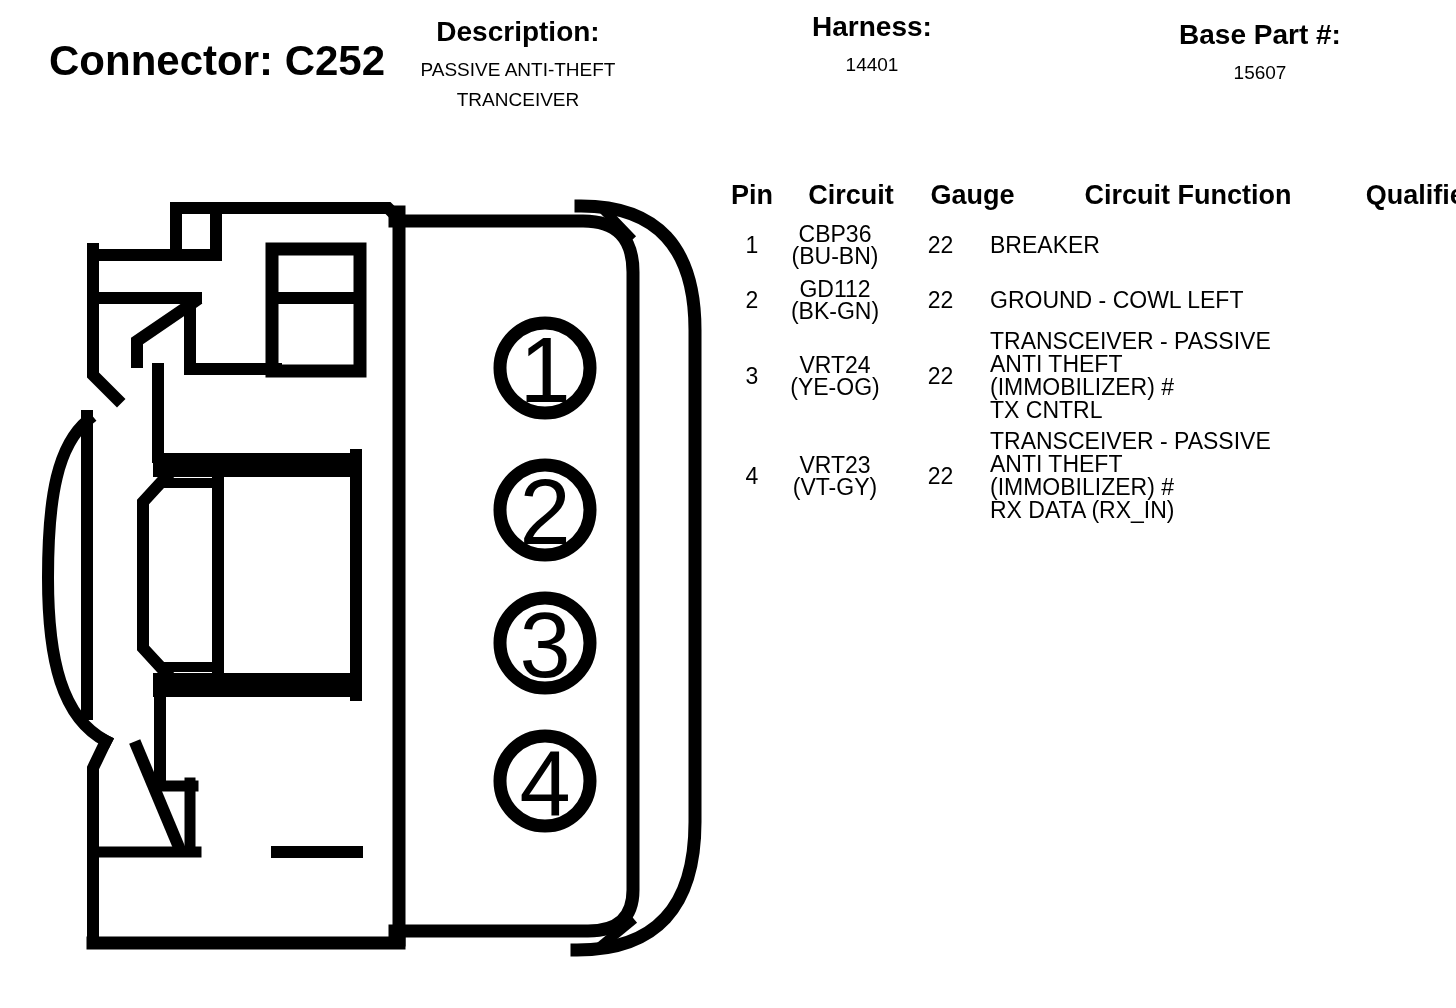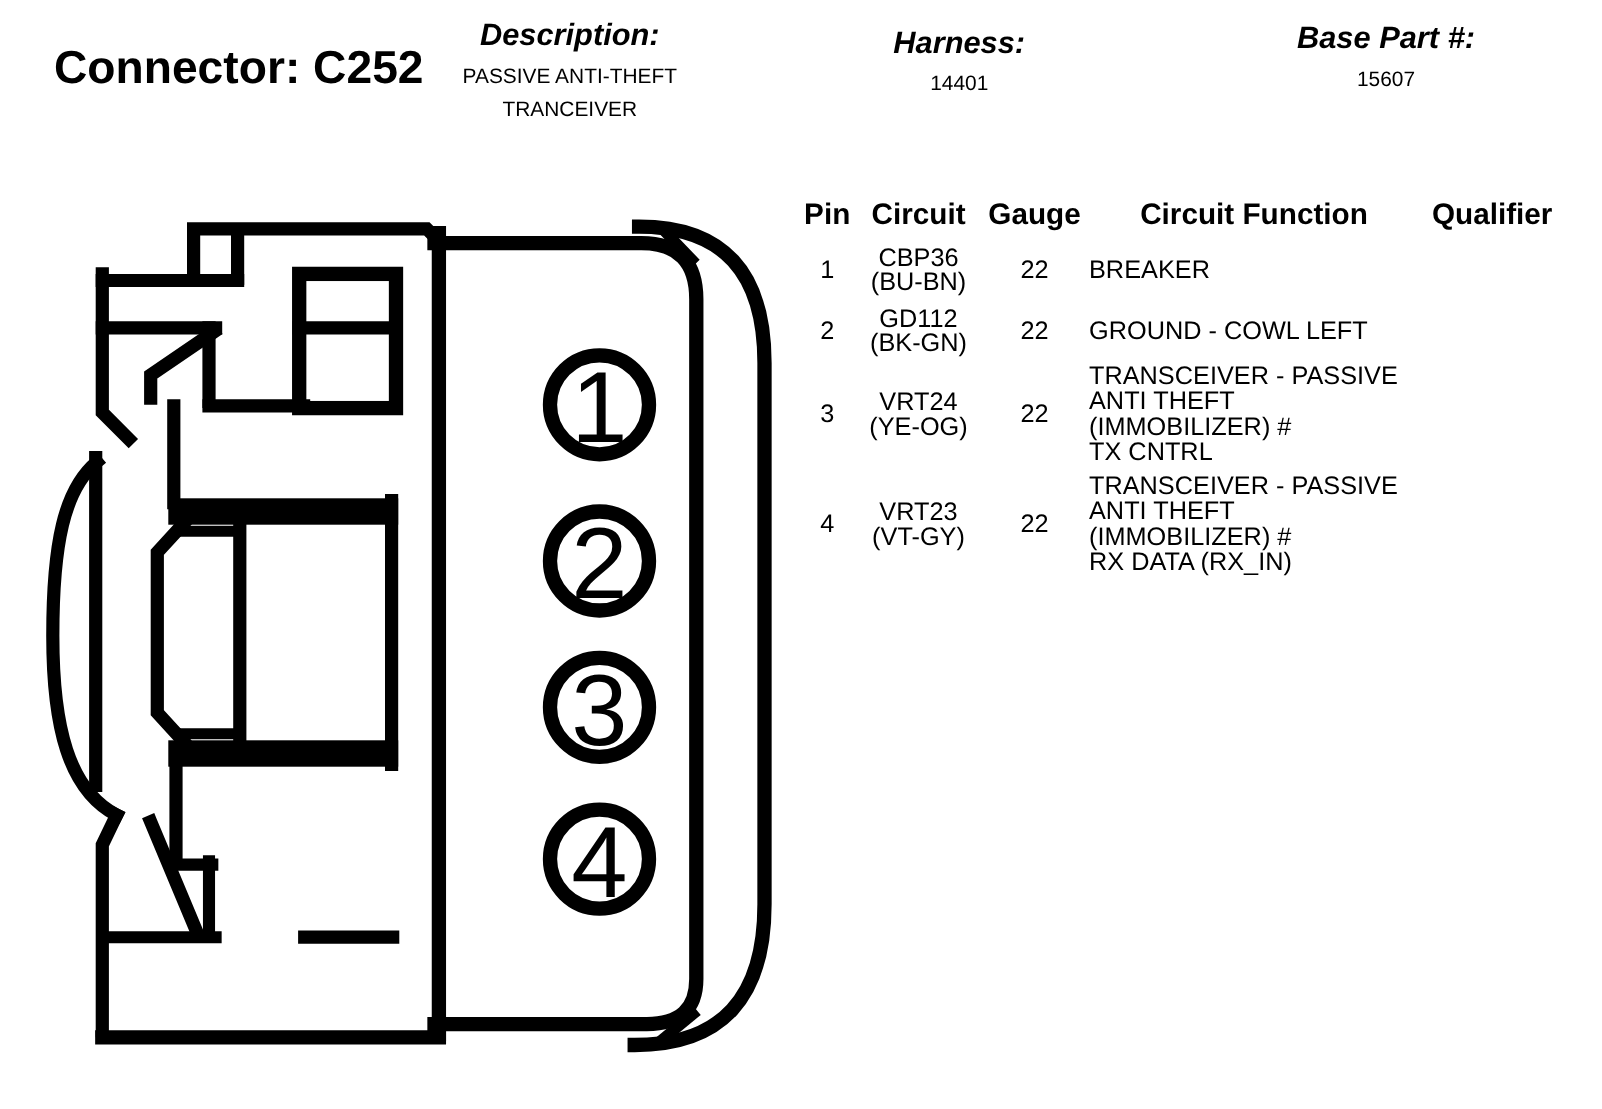--- a/index.html
+++ b/index.html
@@ -2,30 +2,30 @@
 <html><head>
 <meta charset="utf-8">
 <style>
   html,body{margin:0;padding:0;background:#fff;}
   #page{position:relative;width:1456px;height:1008px;background:#fff;overflow:hidden;
         font-family:"Liberation Sans",sans-serif;color:#000;}
   .abs{position:absolute;}
   
   .title{left:49px;top:40px;font-size:42px;font-weight:bold;line-height:42px;white-space:nowrap;}
   .hdr-block{text-align:center;transform:translateX(-50%);white-space:nowrap;}
-  .hdr-label{font-size:28px;font-weight:bold;line-height:30px;font-style:italic;}
+  .hdr-label{font-size:28px;font-weight:bold;line-height:30px;}
   .hdr-value{font-size:19px;line-height:30px;}
   #desc-block{left:518px;top:17px;}
-  #harness-block{left:872px;top:24px;}
+  #harness-block{left:872px;top:12px;}
   #basepart-block{left:1260px;top:20px;}
   .hdr-gap{height:8px;}
   
   #pin-table{left:725px;top:182px;width:698px;}
   .trow{display:grid;grid-template-columns:54px 112px 99px 300px 133px;align-items:center;}
-  .thead{font-size:27px;font-weight:bold;line-height:27px;}
+  .thead{font-size:27px;font-weight:bold;line-height:27px;gap:16px;}
   .thead > div{text-align:center;}
   .tbody{font-size:23px;line-height:23px;}
   .c-pin,.c-gauge,.c-circuit,.c-qual{text-align:center;}
   .c-func{text-align:left;}
   .circuit-line{line-height:22px;}
   .mt14{margin-top:14px;} .mt11{margin-top:11px;} .mt8{margin-top:8px;}
   
   #diagram-svg{left:0;top:0;}
 </style>
 </head>

